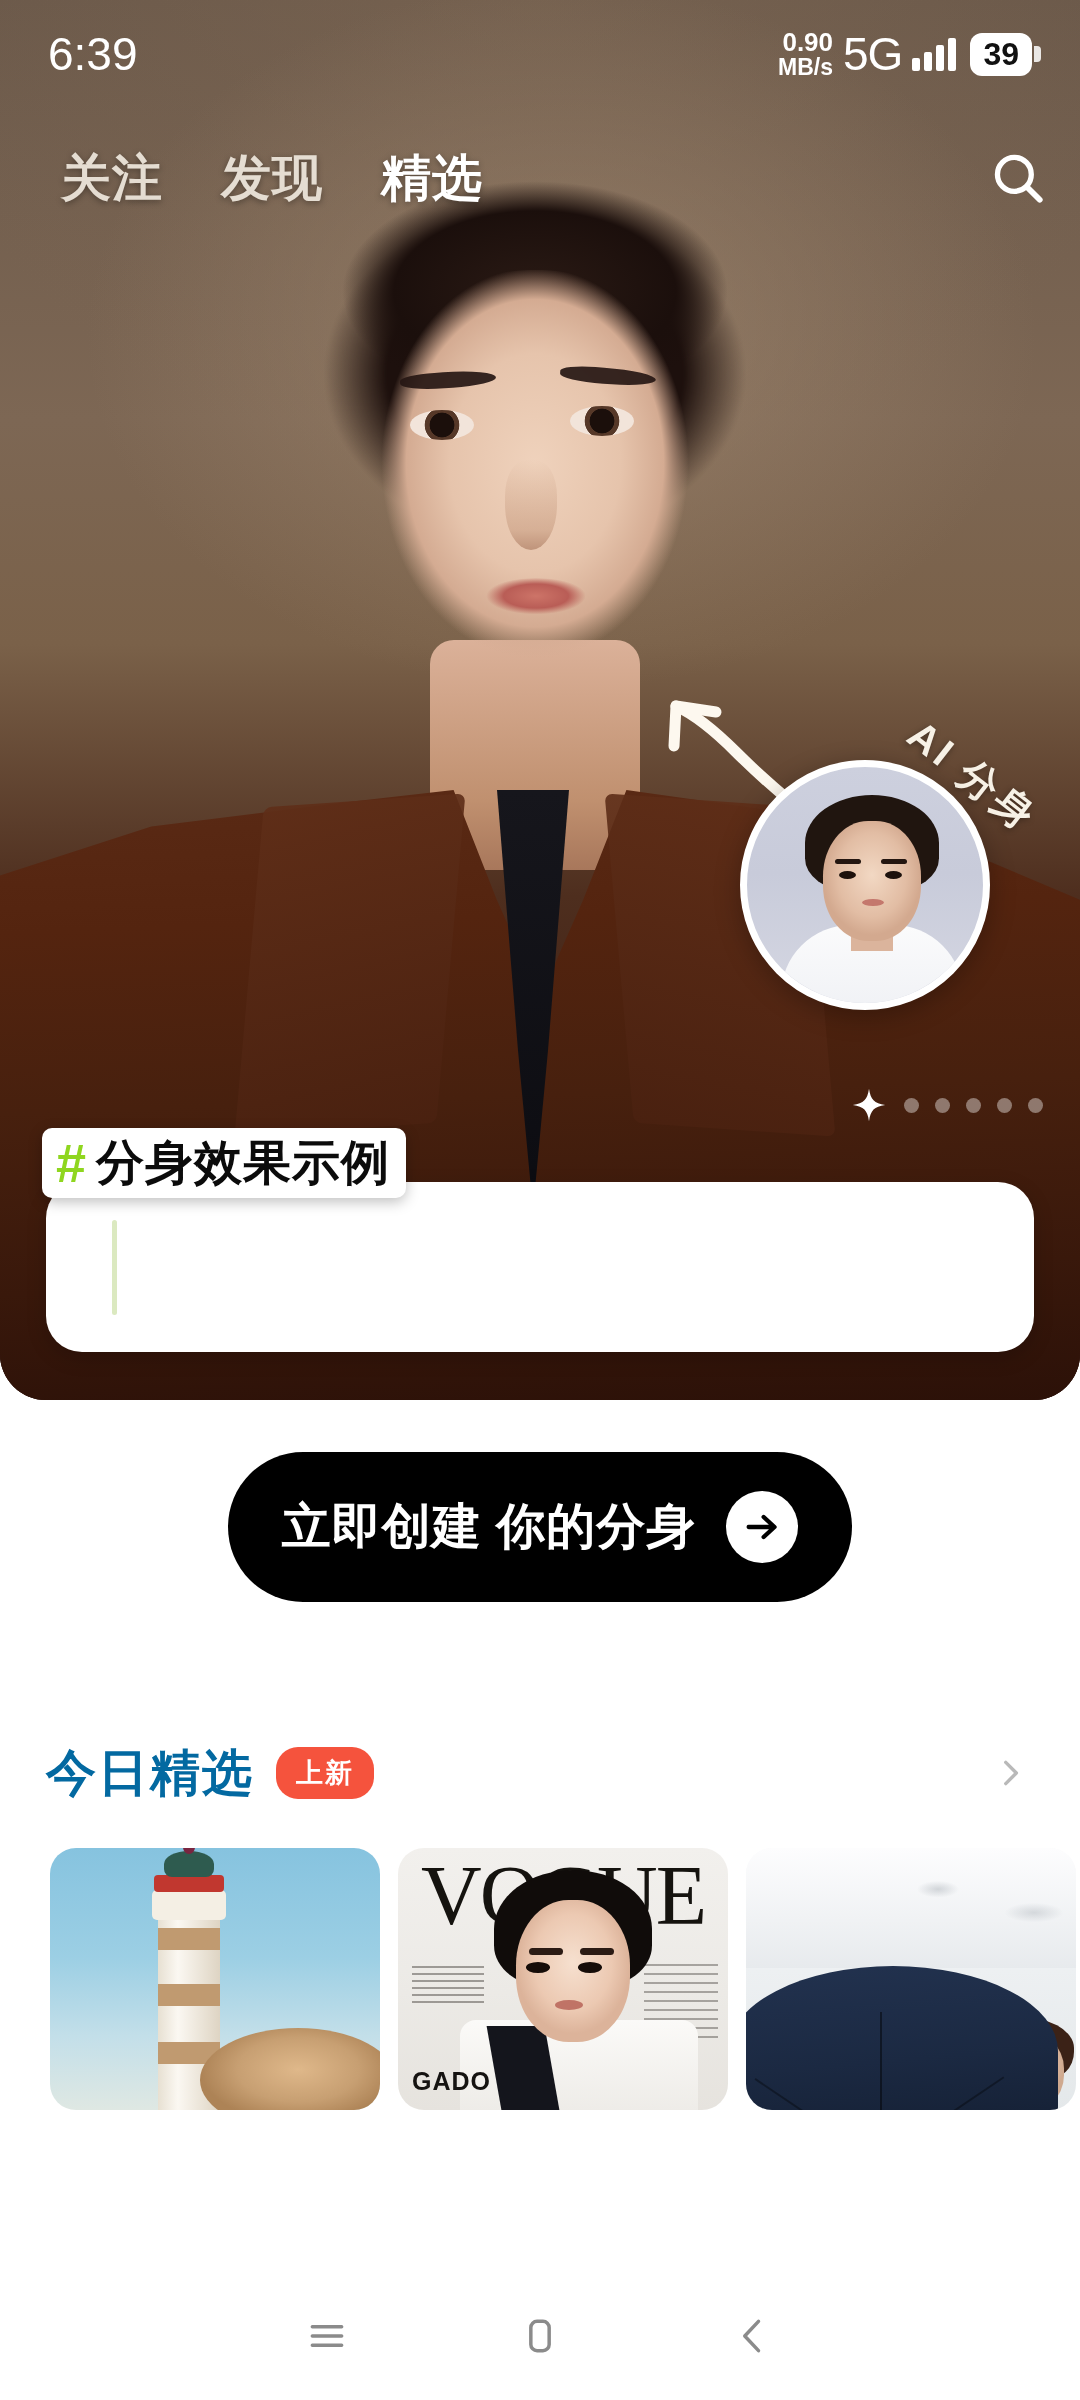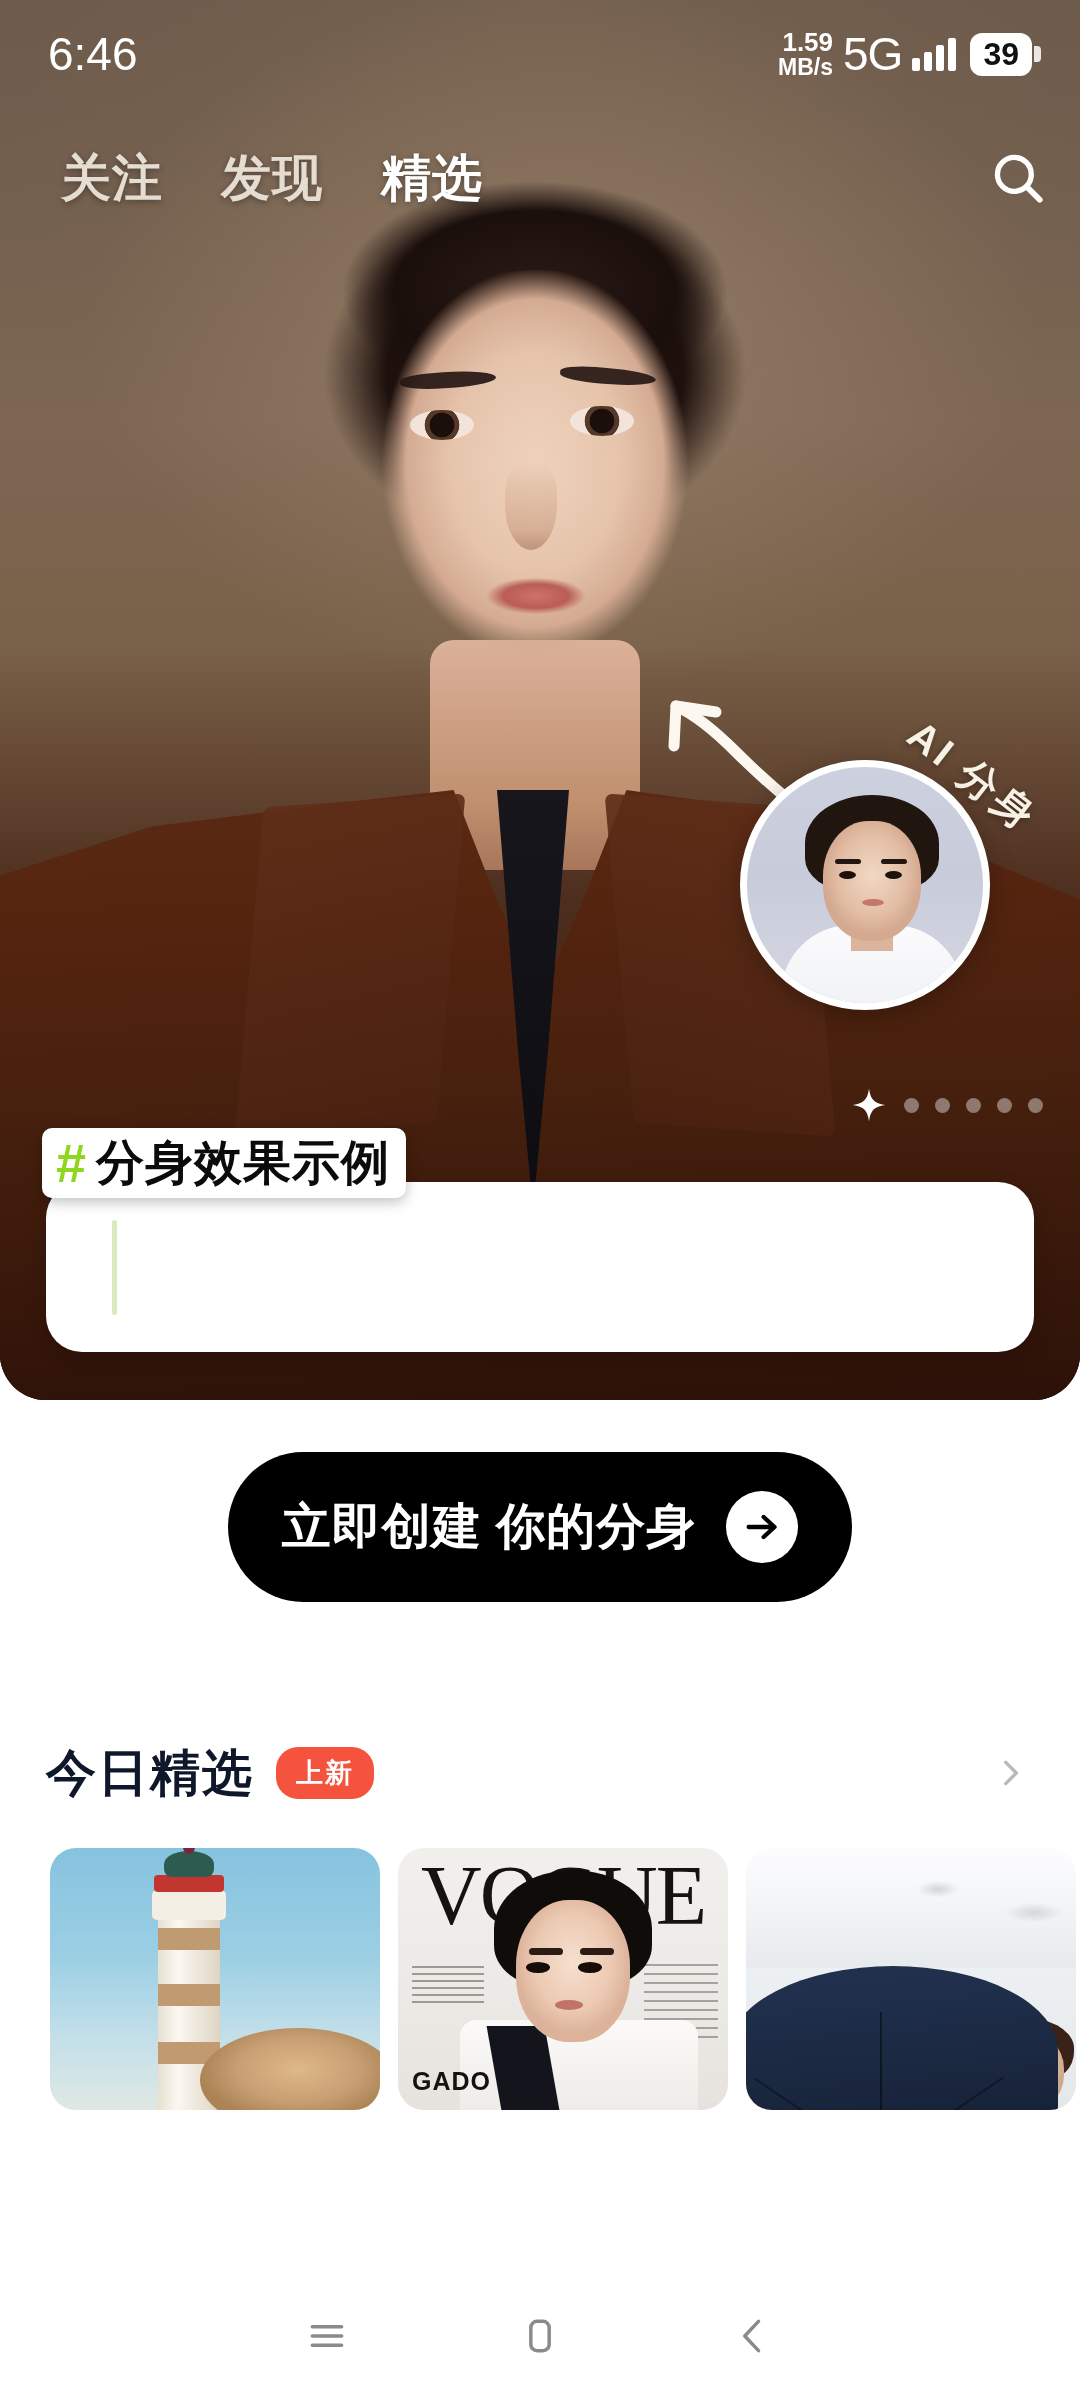--- a/index.html
+++ b/index.html
@@ -147,21 +147,21 @@
     width:72px; height:72px; border-radius:50%; background:#ffffff;
     display:flex; align-items:center; justify-content:center;
   }
   .cta-arrow svg{ width:40px; height:40px; }
 
   
   .section-head{
     position:absolute; left:0; top:1728px; width:1080px; height:90px;
     display:flex; align-items:center; padding:0 46px;
   }
-  .section-title{ font-size:50px; font-weight:900; color:#0f172a; letter-spacing:2px; }
+  .section-title{ font-size:50px; font-weight:900; color:#0369a1; letter-spacing:2px; }
   .badge-new{
     margin-left:22px; background:#f5533d; color:#fff; font-size:27px; font-weight:700;
     padding:8px 20px; border-radius:22px; letter-spacing:2px;
   }
   .section-more{ margin-left:auto; width:48px; height:48px; display:flex; align-items:center; justify-content:center; }
   .section-more svg{ width:34px; height:34px; }
 
   
   .cards{ position:absolute; left:0; top:1848px; width:1080px; height:262px; display:flex; gap:18px; padding-left:50px; overflow:hidden; }
   .card{ width:330px; height:262px; border-radius:26px; overflow:hidden; position:relative; flex:0 0 auto; }
@@ -330,24 +330,24 @@
       <span class="hash-sym">#</span>
       <span class="hash-text">分身效果示例</span>
     </div>
 
     <div class="white-card">
       <div class="card-cursor"></div>
     </div>
   </div>
 
   <div class="statusbar">
-    <div class="clock">6:46</div>
+    <div class="clock">6:39</div>
     <div class="sb-right">
       <div class="netspeed">
-        <span class="n1">1.59</span>
+        <span class="n1">0.90</span>
         <span class="n2">MB/s</span>
       </div>
       <div class="five-g">5G</div>
       <div class="bars">
           <i></i>
           <i></i>
           <i></i>
           <i></i>
         </div>
       <div class="batt">39</div>

